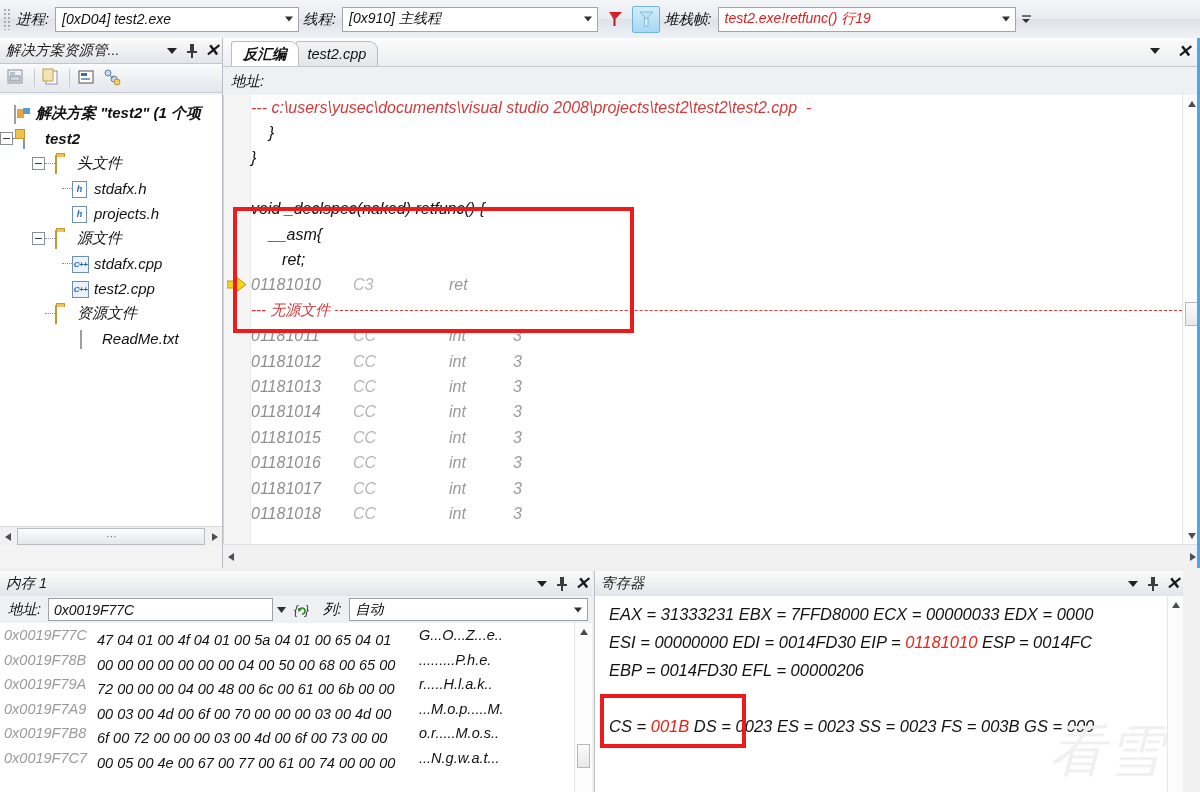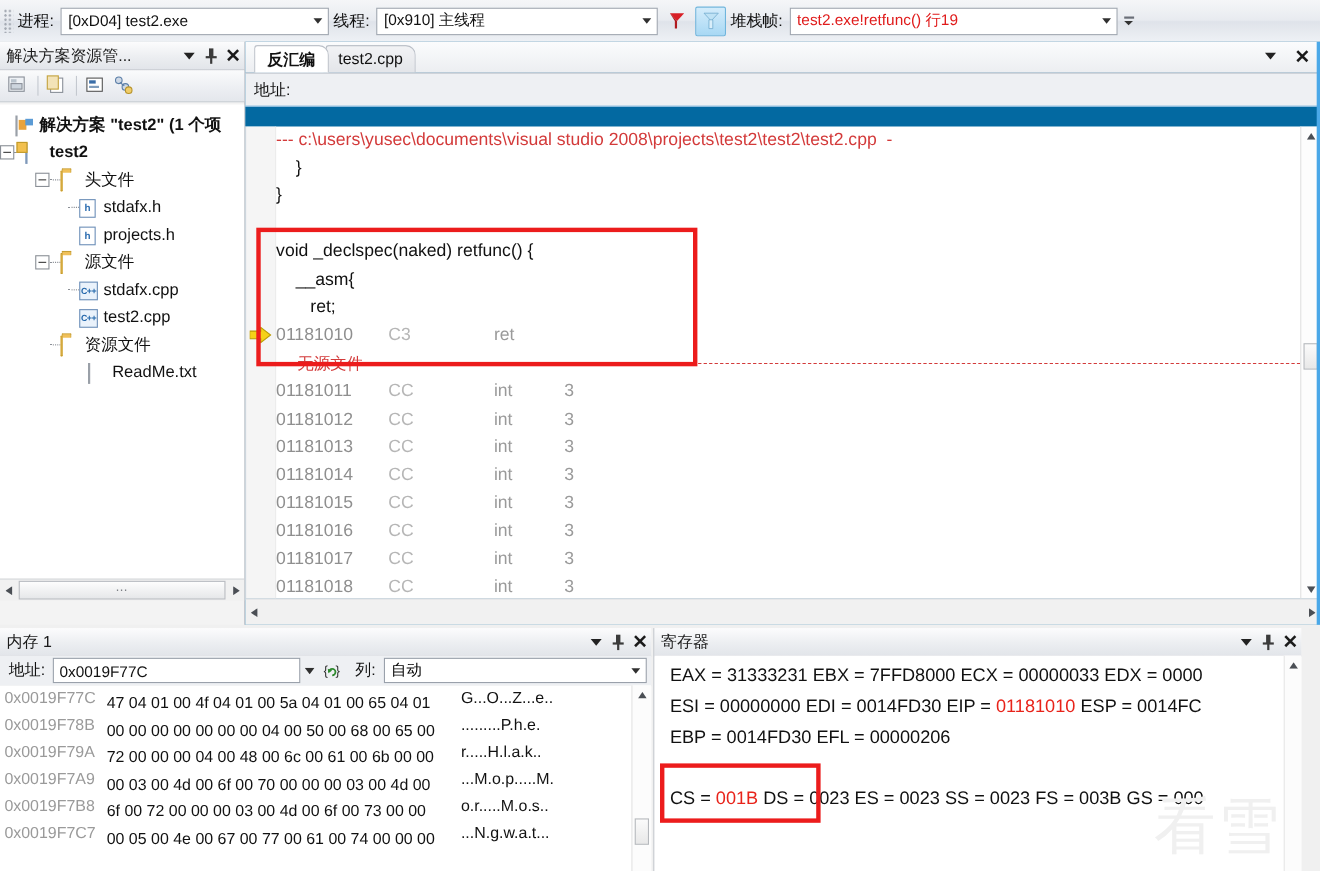--- a/index.html
+++ b/index.html
@@ -7,20 +7,21 @@
     width: 1200px; height: 792px;
     background: #000;
     font-family: "Liberation Sans", sans-serif;
     overflow: hidden;
   }
   #app {
     position: relative;
     width: 1200px; height: 792px;
     background: #f0f0f0;
     overflow: hidden;
+    font-style: italic;
   }
 
   
   .debug-toolbar {
     position: absolute; left: 0; top: 0; width: 1200px; height: 38px;
     background: linear-gradient(to bottom, #f5f6f8 0%, #e8ebf0 48%, #dfe3ea 52%, #eef1f5 100%);
     border-bottom: 1px solid #b6bcc6;
     display: flex; align-items: center;
   }
   .grip {
@@ -133,21 +134,21 @@
     background:#e9ebee;
   }
   .se-tab {
     height:21px; display:flex; align-items:center; gap:3px; padding:0 6px;
     font-size:13px; color:#111; border:1px solid #c0c4ca; border-bottom:none; background:#f7f8f9;
   }
   .se-tab.active { background:linear-gradient(to bottom,#dff0fb,#bfe2f7); border-color:#89b9d8; }
   .tabico{width:15px;height:13px;position:relative;flex:none;}
 
   
-  #disasm-window { left: 223px; top: 38px; width: 977px; height: 530px; background:#0369a1; }
+  #disasm-window { left: 223px; top: 38px; width: 977px; height: 530px; background:#0ea5e9; }
   .dw-head {
     height: 28px; display:flex; align-items:flex-end; position:relative;
     background: linear-gradient(to bottom,#fbfcfd,#eceef1);
   }
   .doc-tabs { display:flex; align-items:flex-end; padding-left:8px; gap:0; }
   .doc-tab {
     height:24px; padding:0 11px; display:flex; align-items:center; font-size:14.5px;
     border:1px solid #b9bec6; border-bottom:none; border-radius:3px 9px 0 0; color:#111;
     background:linear-gradient(to bottom,#ffffff,#f1f2f4);
   }
@@ -164,21 +165,20 @@
     flex:1; height:23px; background:#fff; border:1px solid #7fb7dd; margin-right:2px;
     display:flex; align-items:center; font-size:14.5px; color:#111; padding-left:6px; position:relative;
   }
   .addr-input .arrow {
     position:absolute; right:4px; top:50%; transform:translateY(-50%);
     width:0;height:0;border-left:4.5px solid transparent;border-right:4.5px solid transparent;border-top:5px solid #303030;
   }
   .code-area {
     position:absolute; left:0; top:57px; right:0; bottom:24px; background:#fff; overflow:hidden;
     border-left:1px solid #cfd3d8;
-    margin-top:20px;
   }
   .gutter { position:absolute; left:0; top:0; bottom:0; width:26px; background:#f5f5f5; border-right:1px solid #ececec; }
   .code-lines { position:absolute; left:27px; top:0; right:18px; bottom:0; }
   .cline { height:25.4px; display:flex; align-items:center; font-size:16px; white-space:pre; color:#111;
            font-family:"Liberation Sans",sans-serif; }
   .cline.src-hdr { color:#d33a3a; }
   .cline.asm { color:#9a9a9a; }
   .cline.asm .addr { color:#8f8f8f; }
   .cline.asm .byte { color:#b6b6b6; }
   .cline.asm .mnem { color:#9a9a9a; }

